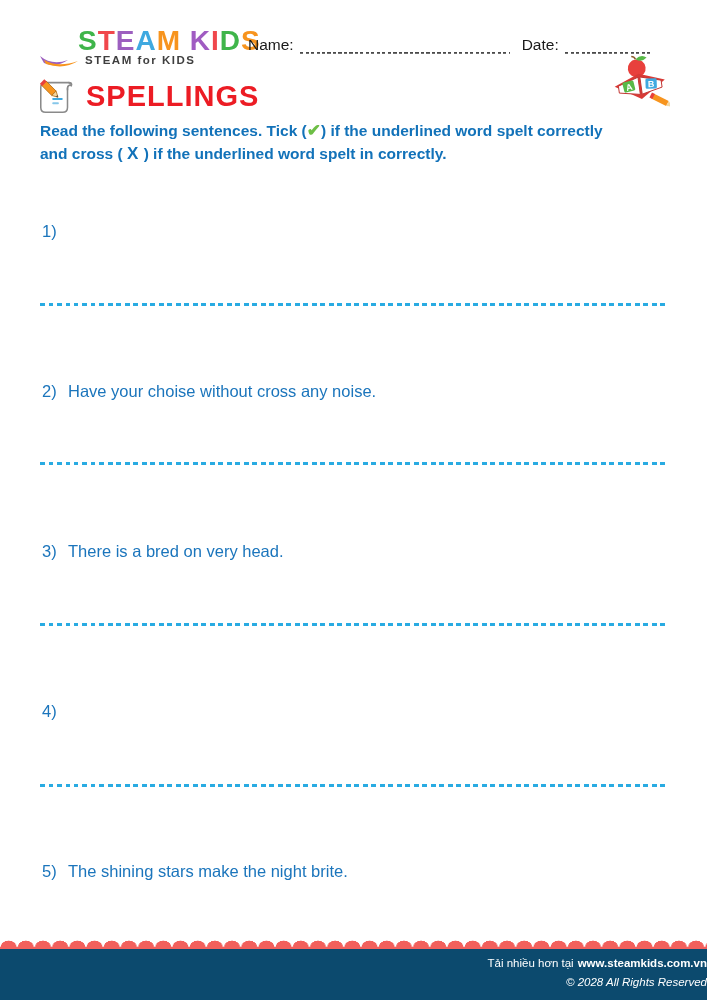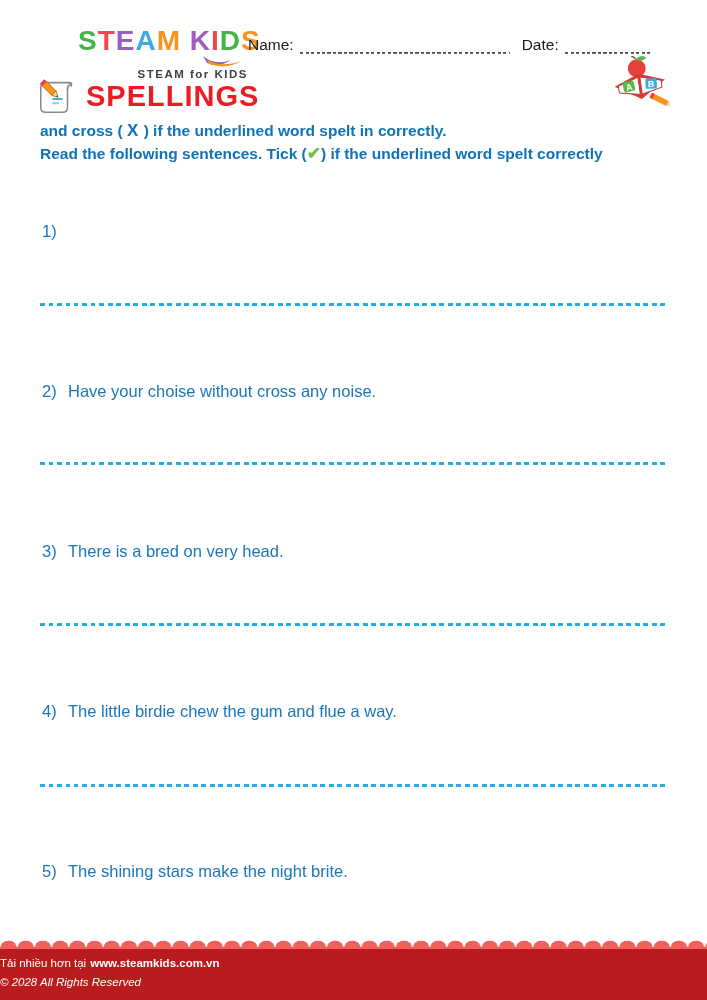--- a/index.html
+++ b/index.html
@@ -12,21 +12,21 @@
     width:707px;height:1000px;
     margin:0 auto;
     background:#ffffff;
     overflow:hidden;
   }
 
   
   .logo{position:absolute;left:38px;top:26px;width:210px;}
   .logo-word{font-size:28px;font-weight:800;letter-spacing:1px;line-height:30px;white-space:nowrap;margin-left:40px;}
   .logo-word span{display:inline-block;}
-  .logo-sub{display:flex;align-items:flex-end;margin-top:-2px;flex-direction:column;}
+  .logo-sub{display:flex;align-items:flex-start;margin-top:-2px;}
   .logo-swoosh{width:44px;height:14px;margin-right:3px;}
   .logo-tagline{font-size:11.5px;font-weight:700;color:#3f3f3f;letter-spacing:1.5px;}
 
   .namedate{
     position:absolute;left:248px;top:36px;width:424px;
     display:flex;align-items:flex-end;font-size:15.5px;color:#1a1a1a;
   }
   .nd-label{white-space:nowrap;margin-right:6px;line-height:18px;}
   .nd-line{
     height:14px;flex:1;
@@ -61,21 +61,21 @@
 
   .divider{
     position:absolute;left:40px;width:627px;height:2.6px;
     background:repeating-linear-gradient(90deg,#29abe2 0 4.5px,transparent 4.5px 8.5px);
   }
   .d1{top:303px}.d2{top:462px}.d3{top:623px}.d4{top:784px}
 
   
   .footer{
     position:absolute;left:0;right:0;bottom:0;height:52px;
-    background:#b91c1c;color:#ffffff;text-align:left;
+    background:#0c4a6e;color:#ffffff;text-align:right;
   }
   .footer::before{
     content:"";position:absolute;left:0;right:0;top:-9px;height:10px;
     background-image:radial-gradient(circle at 50% 100%, #f2605c 8.3px, rgba(0,0,0,0) 8.6px);
     background-size:17.2px 10px;background-repeat:repeat-x;background-position:0 bottom;
   }
   .footer-line1{margin-top:7px;font-size:11.5px;line-height:16px;}
   .footer-line1 .pre{font-weight:400;margin-right:4px;}
   .footer-line1 .site{font-weight:700;}
   .footer-line2{font-size:11.5px;font-style:italic;line-height:16px;margin-top:3px;}
@@ -134,22 +134,22 @@
         <rect x="6" y="9" width="15" height="6.5" fill="#f7941e" stroke="#b06a12" stroke-width="0.8"></rect>
         <rect x="3.5" y="9" width="3.5" height="6.5" fill="#e8403c"></rect>
         <path d="M21 9 L27 12.2 L21 15.5 Z" fill="#f5d7a0" stroke="#b06a12" stroke-width="0.8"></path>
         <path d="M25 10.9 L27 12.2 L25 13.4 Z" fill="#4a4a4a"></path>
       </g>
     </svg>
     <span class="title-text">SPELLINGS</span>
   </div>
 
   <div class="instructions">
+    <div><span>Read the following sentences. Tick (</span><span class="tick">✔</span><span>) if the underlined word spelt correctly</span></div>
     <div><span>and cross ( </span><span class="cross">X</span><span> ) if the underlined word spelt in correctly.</span></div>
-    <div><span>Read the following sentences. Tick (</span><span class="tick">✔</span><span>) if the underlined word spelt correctly</span></div>
   </div>
 
   <div class="question q1">
     <span class="qnum">1)</span>
   </div>
   <div class="divider d1"></div>
 
   <div class="question q2">
     <span class="qnum">2)</span>
     <span class="qtext">Have your choise without cross any noise.</span>
@@ -157,21 +157,20 @@
   <div class="divider d2"></div>
 
   <div class="question q3">
     <span class="qnum">3)</span>
     <span class="qtext">There is a bred on very head.</span>
   </div>
   <div class="divider d3"></div>
 
   <div class="question q4">
     <span class="qnum">4)</span>
-    <span class="qtext">The little birdie chew the gum and flue a way.</span>
   </div>
   <div class="divider d4"></div>
 
   <div class="question q5">
     <span class="qnum">5)</span>
     <span class="qtext">The shining stars make the night brite.</span>
   </div>
 
   <div class="footer">
     <div class="footer-line1">

